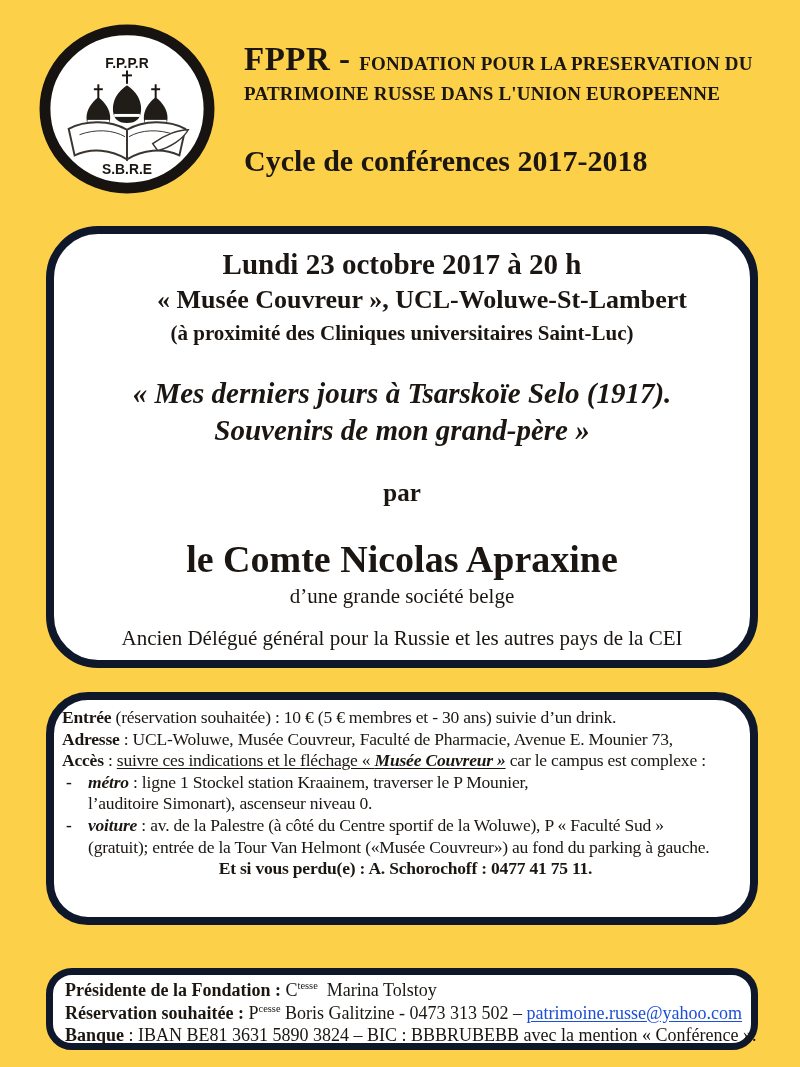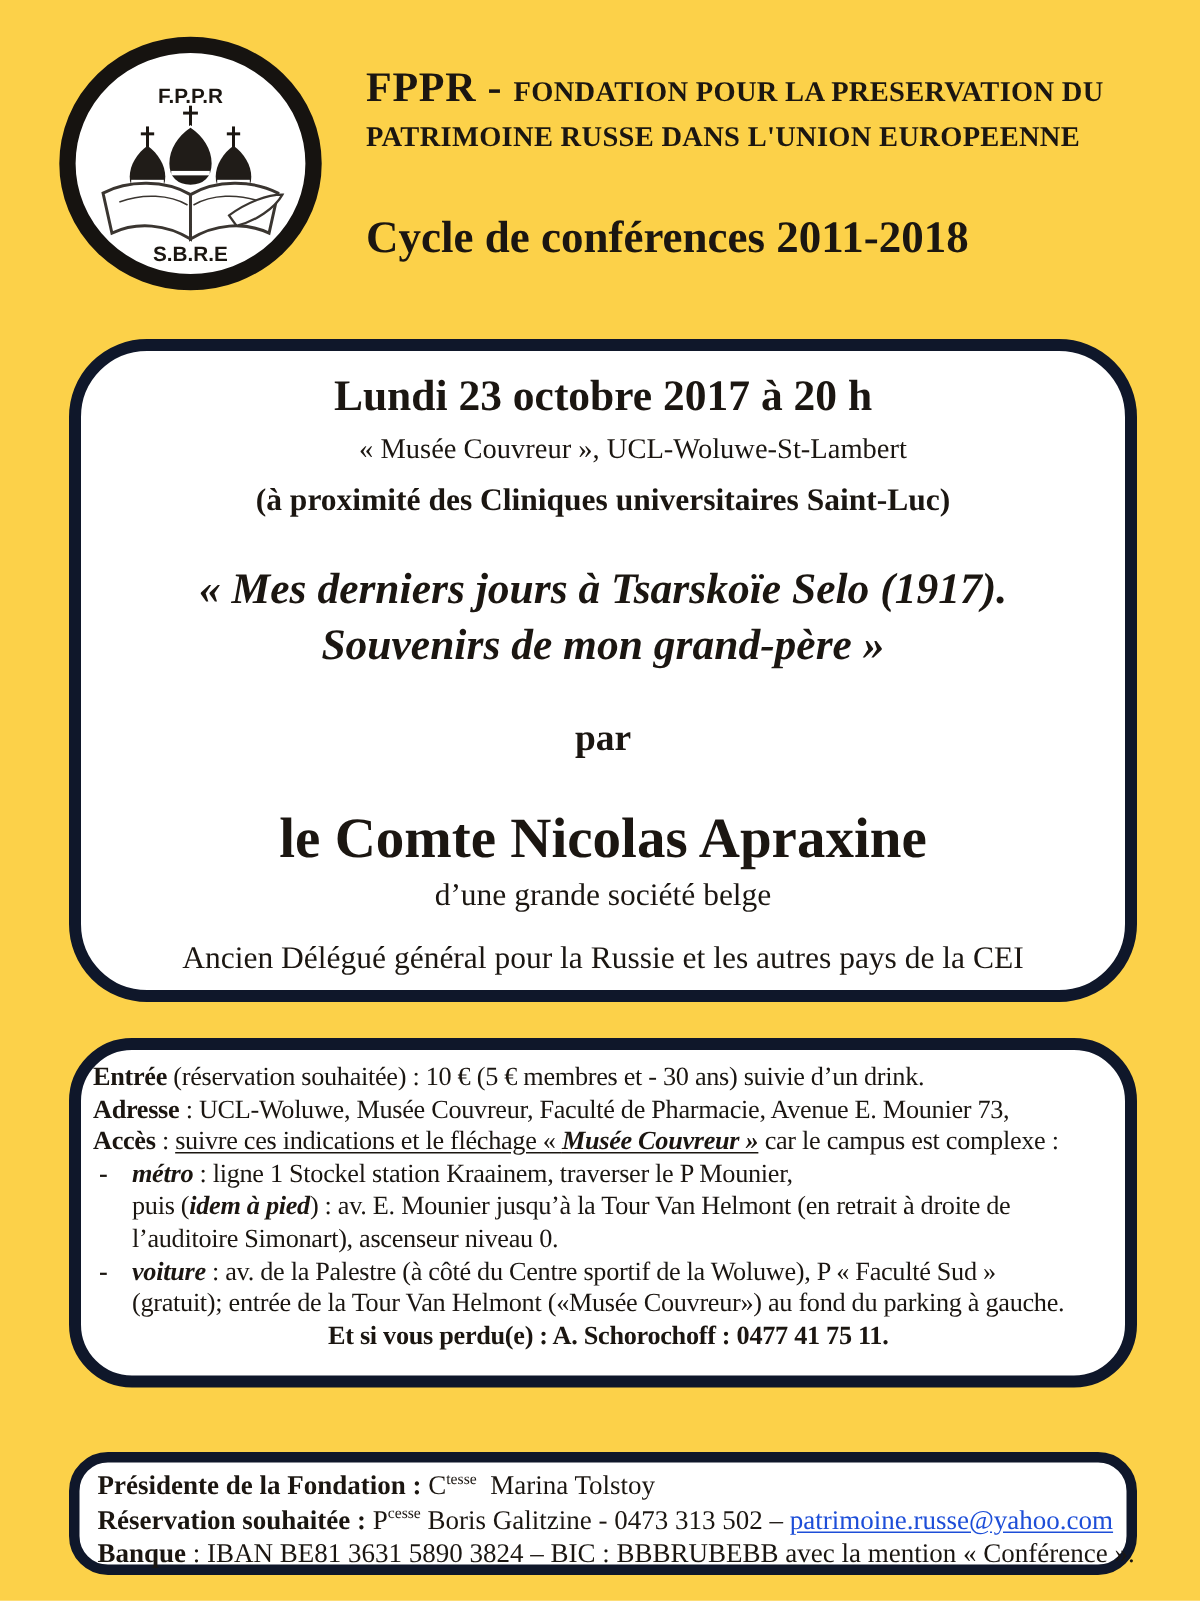--- a/index.html
+++ b/index.html
@@ -8,37 +8,37 @@
     width:800px;height:1067px;
     background:#FCD149;
     font-family:"Liberation Serif","DejaVu Serif",serif;
     color:#1B1611;
     overflow:hidden;
   }
   
   .logo{position:absolute;left:38px;top:24px;width:178px;height:170px;}
   .header-text{position:absolute;left:244px;top:44px;width:545px;}
   .org-line1{font-weight:bold;white-space:nowrap;line-height:30px;}
-  .org-acronym{font-size:28px;letter-spacing:.5px;}
+  .org-acronym{font-size:33px;letter-spacing:.5px;}
   .org-caps{font-size:19px;letter-spacing:.2px;}
   .org-line2{font-size:19px;font-weight:bold;letter-spacing:.2px;white-space:nowrap;line-height:24px;margin-top:2px;}
   .cycle{font-size:30px;font-weight:bold;margin-top:38px;white-space:nowrap;}
   
   .box{
     position:absolute;left:46px;width:712px;
     background:#FFFFFF;border:8px solid #0f172a;
     box-sizing:border-box;
   }
   .box.main{top:226px;height:442px;border-radius:52px;text-align:center;padding-top:6px;}
   .box.info{top:692px;height:233px;border-radius:42px;padding:7px 1px 0 8px;font-size:17.5px;line-height:21.6px;letter-spacing:-0.2px;}
   .box.contact{top:968px;height:82px;border-width:7px;border-radius:26px;padding:4px 12px 0 12px;font-size:18px;line-height:22.5px;}
   
   .box.main p{margin:0;}
   .date{font-size:29px;font-weight:bold;line-height:36px;margin-top:6px !important;}
-  .venue{font-size:19px;font-weight:normal;line-height:36px;padding-left:40px;}
+  .venue{font-size:26px;font-weight:bold;line-height:36px;padding-left:40px;}
   .proximity{font-size:21px;font-weight:bold;line-height:30px;}
   .talk{font-size:29px;font-weight:bold;font-style:italic;line-height:37px;}
   .talk.first{margin-top:27px !important;}
   .par{font-size:25px;font-weight:bold;margin-top:30px !important;}
   .speaker{font-size:38px;font-weight:bold;line-height:48px;margin-top:28px !important;}
   .desc{font-size:21px;line-height:26px;}
   .desc.first{margin-top:16px !important;}
   
   .i-line{margin:0;white-space:nowrap;position:relative;}
   .i-line .dash{position:absolute;left:4px;font-weight:bold;}
@@ -93,41 +93,40 @@
       <path d="M138,112 C122,106 104,107 92,114" fill="none" stroke="#3A3530" stroke-width="1"></path>
 
       <path d="M116,121 C128,112 142,107 152,107 C147,116 134,125 121,128 Z" fill="#FFFFFF" stroke="#3A3530" stroke-width="1.5"></path>
       <text x="90" y="152" text-anchor="middle" font-family="Liberation Sans, sans-serif" font-size="14" font-weight="bold" fill="#1B1611">S.B.R.E</text>
     </svg>
   </div>
 
   <div class="header-text">
     <div class="org-line1"><span class="org-acronym">FPPR - </span><span class="org-caps">FONDATION POUR LA PRESERVATION DU</span></div>
     <div class="org-line2">PATRIMOINE RUSSE DANS  L'UNION EUROPEENNE</div>
-    <div class="cycle">Cycle  de conférences 2011-2018</div>
+    <div class="cycle">Cycle  de conférences 2017-2018</div>
   </div>
 
   <section class="box main">
     <p class="date">Lundi 23 octobre 2017 à 20 h</p>
     <p class="venue">« Musée Couvreur », UCL-Woluwe-St-Lambert</p>
     <p class="proximity">(à proximité des Cliniques universitaires Saint-Luc)</p>
     <p class="talk first">« Mes derniers jours à Tsarskoïe Selo (1917).</p>
     <p class="talk">Souvenirs de mon grand-père »</p>
     <p class="par">par</p>
     <p class="speaker">le Comte Nicolas Apraxine</p>
     <p class="desc">d’une grande société belge</p>
     <p class="desc first">Ancien Délégué général pour la Russie et les autres pays de la CEI</p>
   </section>
 
   <section class="box info">
     <p class="i-line"><strong>Entrée</strong><span> (réservation souhaitée) : 10 € (5 € membres et - 30 ans) suivie d’un drink.</span></p>
     <p class="i-line"><strong>Adresse</strong><span> : UCL-Woluwe, Musée Couvreur, Faculté de Pharmacie, Avenue E. Mounier 73,</span></p>
     <p class="i-line"><strong>Accès</strong><span> : </span><span class="u">suivre ces indications et le fléchage « </span><span class="bi u">Musée Couvreur »</span><span> car le campus est complexe :</span></p>
     <p class="i-line bullet"><span class="dash">-</span><span class="bi">métro</span><span> : ligne 1 Stockel station Kraainem, traverser le P Mounier,</span></p>
-    <p class="i-line cont"><span>puis (</span><span class="bi">idem à pied</span><span>) : av. E. Mounier jusqu’à la Tour Van Helmont (en retrait à droite de</span></p>
     <p class="i-line cont">l’auditoire Simonart), ascenseur niveau 0.</p>
     <p class="i-line bullet"><span class="dash">-</span><span class="bi">voiture</span><span> : av. de la Palestre (à côté du Centre sportif de la Woluwe), P « Faculté Sud »</span></p>
     <p class="i-line cont">(gratuit); entrée de la Tour Van Helmont («Musée Couvreur») au fond du parking à gauche.</p>
     <p class="i-line center">Et si vous perdu(e) : A. Schorochoff : 0477 41 75 11.</p>
   </section>
 
   <section class="box contact">
     <p class="f-line"><strong>Présidente de la Fondation : </strong><span>C</span><sup>tesse</sup><span class="pre">&nbsp; Marina Tolstoy</span></p>
     <p class="f-line"><strong>Réservation souhaitée : </strong><span>P</span><sup>cesse</sup><span> Boris Galitzine - 0473 313 502 – </span><a class="email">patrimoine.russe@yahoo.com</a></p>
     <p class="f-line"><strong>Banque</strong><span> : IBAN BE81 3631 5890 3824 – BIC : BBBRUBEBB avec la mention « Conférence ».</span></p>

